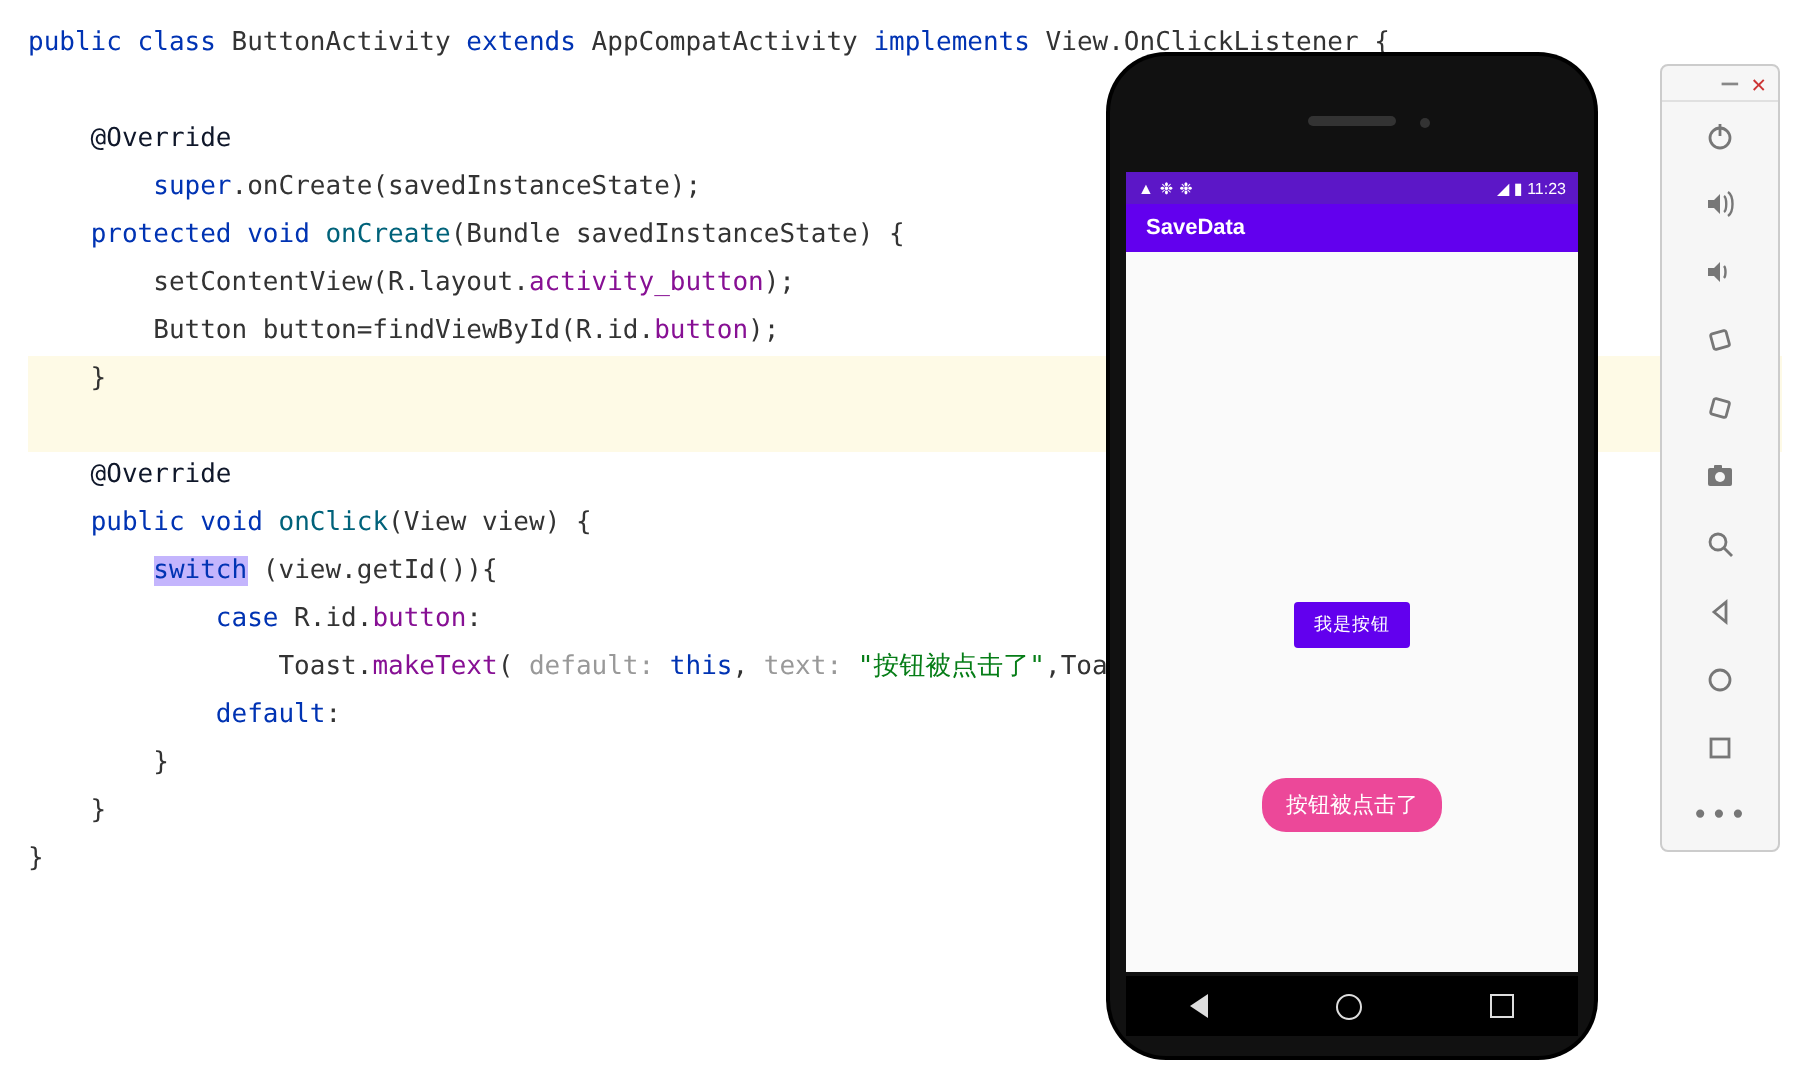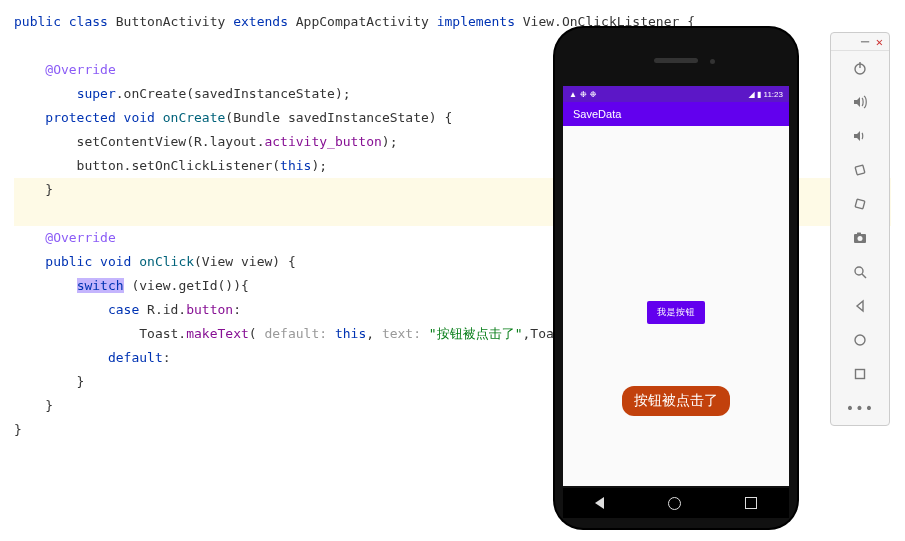--- a/index.html
+++ b/index.html
@@ -1,38 +1,38 @@
 <!DOCTYPE html>
 <html><head>
 <meta charset="utf-8">
 <style>
 html,body{margin:0;padding:0;width:905px;height:541px;overflow:hidden;font-family:Menlo,Consolas,monospace;font-size:13px;background:#fff;color:#333}
 .root{position:relative;width:905px;height:541px}
 .code-area{position:absolute;left:0;top:0;width:905px;height:541px;padding:10px 14px;box-sizing:border-box;line-height:24px}
 .code-area span{white-space:pre}
 .kw{color:#0033b3}
 .mth{color:#00627a}
-.ann{color:#8b5cf6}
+.ann{color:#0f172a}
 .str{color:#067d17}
 .fld{color:#871094;}
 .param-hint{color:#999}
 .hl{background:#fefae6}
 .hl-sw{background:#c4b5fd}
 .code-line{height:24px}
 
 .phone{position:absolute;left:555px;top:28px;width:242px;height:500px;background:#111;border-radius:28px;box-shadow:0 0 0 2px #000}
 .phone-screen{position:absolute;left:8px;top:58px;width:226px;height:400px;background:#fafafa;overflow:hidden;font-family:Helvetica,Arial,sans-serif}
 .earpiece{position:absolute;left:50%;top:30px;transform:translateX(-50%);width:44px;height:5px;background:#333;border-radius:3px}
 .sensor-dot{position:absolute;left:calc(50% + 34px);top:31px;width:5px;height:5px;border-radius:50%;background:#333}
 .statusbar{height:16px;background:#5c17c7;color:#fff;font-size:8px;display:flex;align-items:center;justify-content:space-between;padding:0 6px}
 .statusbar-left{display:flex;gap:3px}
-.appbar{height:24px;background:#6200ee;color:#fff;display:flex;align-items:center;padding:0 10px;font-size:11px;font-weight:400}
+.appbar{height:24px;background:#6200ee;color:#fff;display:flex;align-items:center;padding:0 10px;font-size:11px;font-weight:700}
 .phone-body{position:relative;height:308px}
 .app-button{position:absolute;left:50%;top:175px;transform:translateX(-50%);background:#6200ee;color:#fff;font-size:9px;padding:5px 10px;border-radius:2px;letter-spacing:.5px}
-.toast{position:absolute;left:50%;bottom:18px;transform:translateX(-50%);background:#c2410c;color:#fff;font-size:14px;padding:6px 12px;border-radius:12px}
+.toast{position:absolute;left:50%;bottom:18px;transform:translateX(-50%);background:#ec4899;color:#fff;font-size:11px;padding:6px 12px;border-radius:12px}
 .navbar{position:absolute;left:8px;bottom:10px;width:226px;height:30px;background:#000;display:flex;align-items:center;justify-content:space-around;color:#eee}
 .nav-tri{width:0;height:0;border-top:6px solid transparent;border-bottom:6px solid transparent;border-right:9px solid #ddd}
 .nav-circ{width:11px;height:11px;border:1.5px solid #ddd;border-radius:50%}
 .nav-sq{width:10px;height:10px;border:1.5px solid #ddd}
 
 .toolbar{position:absolute;right:15px;top:32px;width:58px;background:#f6f6f6;border:1px solid #ccc;border-radius:4px;display:flex;flex-direction:column;align-items:center}
 .tool-top{width:100%;height:18px;border-bottom:1px solid #e0e0e0;display:flex;align-items:center;justify-content:flex-end;gap:6px;padding:0 6px;box-sizing:border-box}
 .tool-min{color:#888;font-size:16px;line-height:8px}
 .tool-close{color:#c33;font-size:12px}
 .tool-btn{width:100%;height:34px;display:flex;align-items:center;justify-content:center;color:#666}
@@ -43,21 +43,21 @@
 <body>
 
 <div class="root">
   <div class="code-area">
     <div class="code-line"><span class="kw">public</span><span> </span><span class="kw">class</span><span> ButtonActivity </span><span class="kw">extends</span><span> AppCompatActivity </span><span class="kw">implements</span><span> View.OnClickListener {</span></div>
     <div class="code-line"></div>
     <div class="code-line"><span class="ann">    @Override</span></div>
     <div class="code-line"><span>        </span><span class="kw">super</span><span>.onCreate(savedInstanceState);</span></div>
     <div class="code-line"><span>    </span><span class="kw">protected</span><span> </span><span class="kw">void</span><span> </span><span class="mth">onCreate</span><span>(Bundle savedInstanceState) {</span></div>
     <div class="code-line"><span>        setContentView(R.layout.</span><span class="fld">activity_button</span><span>);</span></div>
-    <div class="code-line"><span>        button.setOnClickListener(</span><span class="kw">this</span><span>);</span></div>
+    <div class="code-line"><span>        Button button=findViewById(R.id.</span><span class="fld">button</span><span>);</span></div>
     <div class="code-line hl"><span>    }</span></div>
     <div class="code-line hl"></div>
     <div class="code-line"><span class="ann">    @Override</span></div>
     <div class="code-line"><span>    </span><span class="kw">public</span><span> </span><span class="kw">void</span><span> </span><span class="mth">onClick</span><span>(View view) {</span></div>
     <div class="code-line"><span>        </span><span class="kw hl-sw">switch</span><span> (view.getId()){</span></div>
     <div class="code-line"><span>            </span><span class="kw">case</span><span> R.id.</span><span class="fld">button</span><span>:</span></div>
     <div class="code-line"><span>                Toast.</span><span class="fld">makeText</span><span>( </span><span class="param-hint">default: </span><span class="kw">this</span><span>, </span><span class="param-hint">text: </span><span class="str">"按钮被点击了"</span><span>,Toas</span></div>
     <div class="code-line"><span>            </span><span class="kw">default</span><span>:</span></div>
     <div class="code-line"><span>        }</span></div>
     <div class="code-line"><span>    }</span></div>

